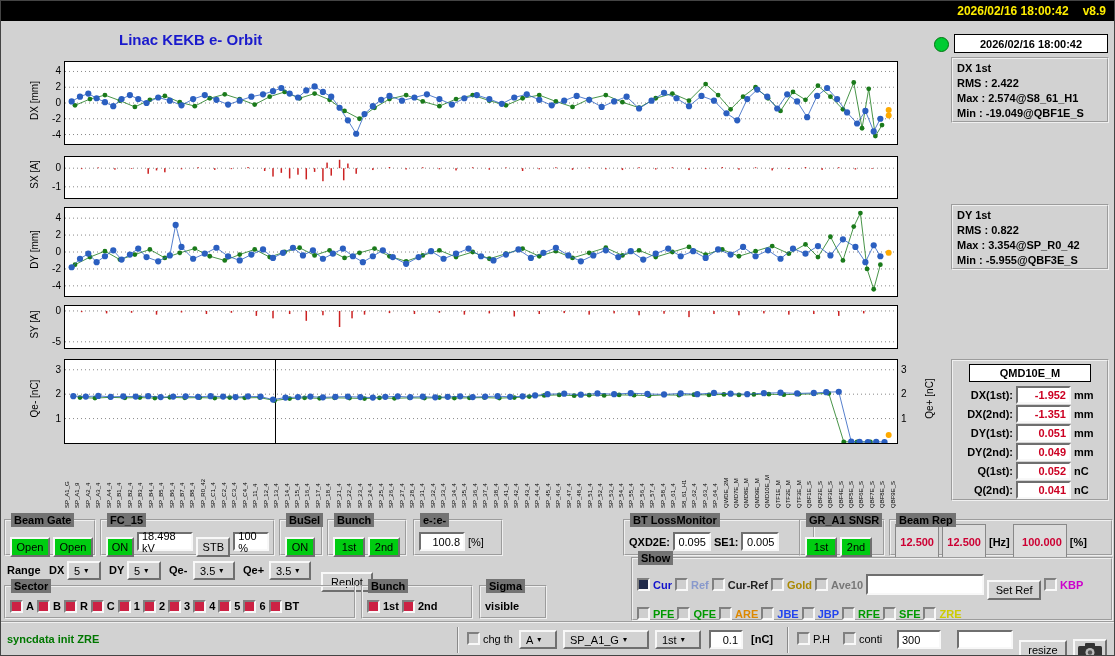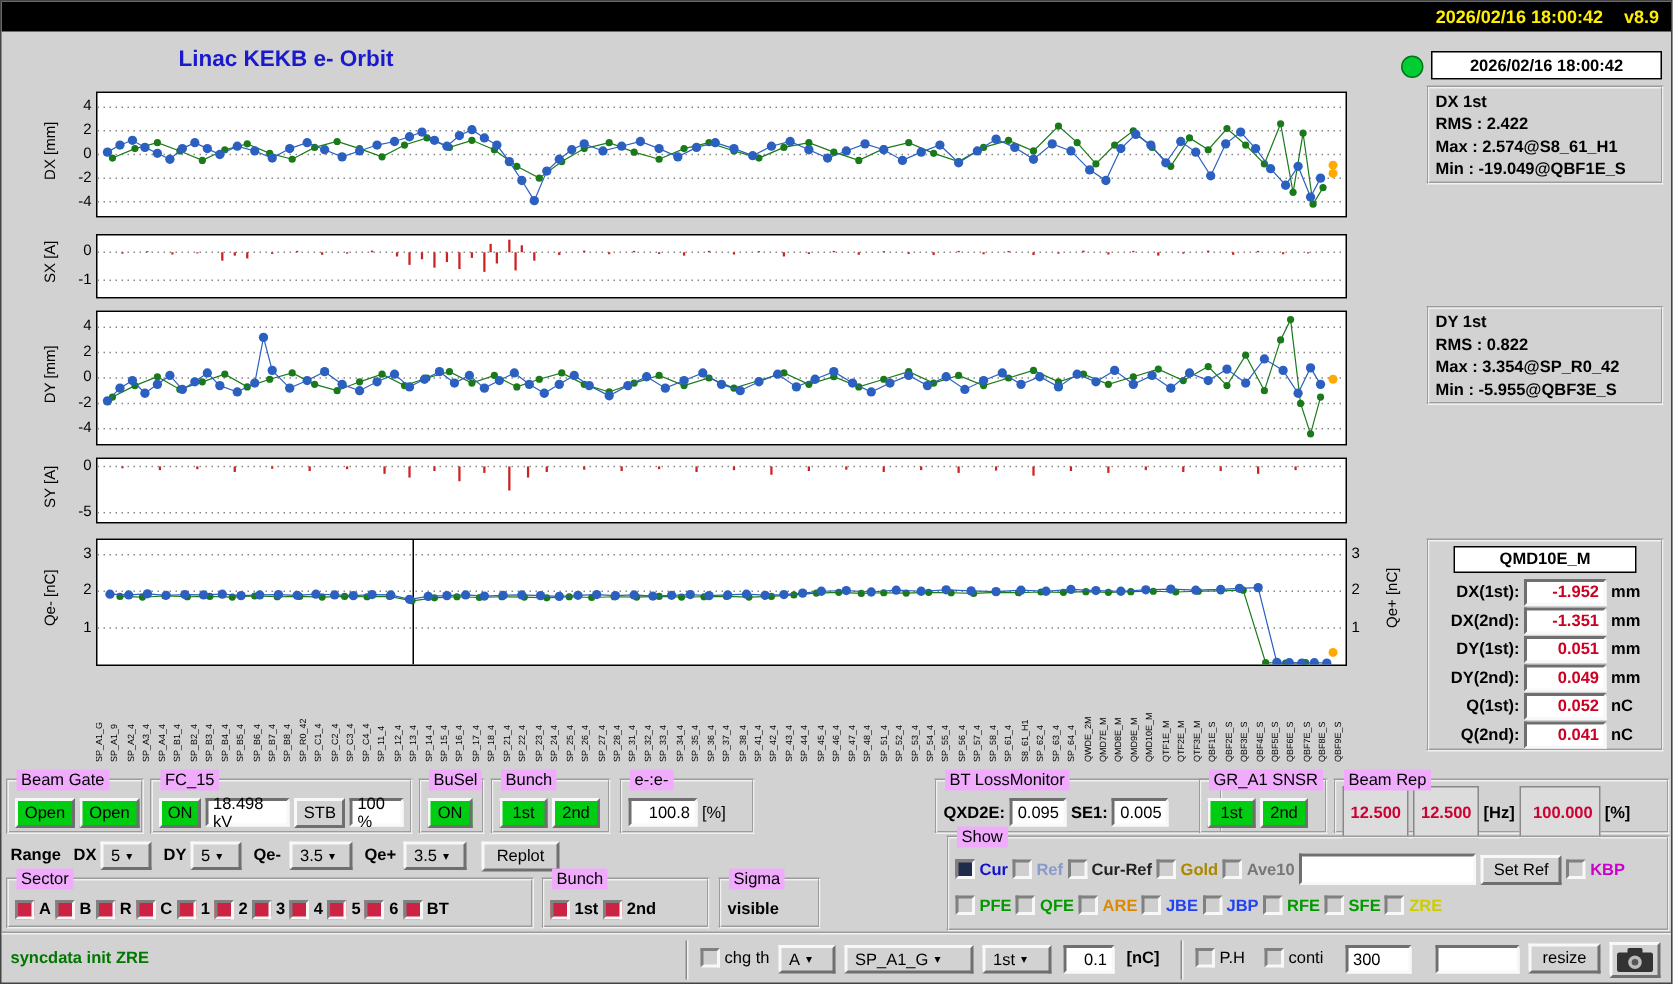--- a/index.html
+++ b/index.html
@@ -33,24 +33,24 @@
   .ylab{position:absolute;left:2px;width:62px;text-align:center;font-size:10px;transform:rotate(-90deg);}
   .ylab-r{position:absolute;left:898px;width:60px;text-align:center;font-size:10px;transform:rotate(-90deg);}
   .ytick{position:absolute;left:-26px;width:22px;text-align:right;font-size:10px;}
   .ytick-r{position:absolute;right:-24px;width:20px;text-align:left;font-size:10px;}
   .xticks{position:absolute;left:63px;top:447px;width:834px;height:60px;display:flex;justify-content:space-between;
           overflow:hidden;}
   .xticks span{writing-mode:vertical-rl;transform:rotate(180deg);font-size:6px;line-height:7px;white-space:nowrap;}
   
   .gbox{position:absolute;border:2px groove #f0f0f0;box-sizing:border-box;height:37px;
         display:flex;align-items:center;gap:3px;padding:8px 4px 0 4px;}
-  .gbox>.gl{position:absolute;top:-8px;left:5px;background:#f0abfc;padding:0 3px;font-weight:normal;line-height:14px;}
+  .gbox>.gl{position:absolute;top:-8px;left:5px;background:#737373;padding:0 3px;font-weight:bold;line-height:14px;}
   .gbox3{height:34px;}
   .btn{height:20px;padding:0 5px;display:inline-flex;align-items:center;justify-content:center;
-       border:2px solid;border-color:#f8f8f8 #6f6f6f #6f6f6f #f8f8f8;background:#d2d2d2;box-sizing:border-box;cursor:default;}
+       border:2px solid;border-color:#f8f8f8 #6f6f6f #6f6f6f #f8f8f8;background:#d2d2d2;box-sizing:border-box;cursor:default;margin-top:11px;}
   .btn.green{background:#00cc11;}
   .box{height:19px;padding:0 3px;display:inline-flex;align-items:center;border:2px solid;
        border-color:#6f6f6f #f8f8f8 #f8f8f8 #6f6f6f;background:#fff;box-sizing:border-box;}
   .gboxv{height:35px;padding:0 4px;display:inline-flex;align-items:center;border:1px solid #888;
          background:#dcdcdc;box-sizing:border-box;color:#cc0033;font-weight:bold;}
   .opt{height:19px;padding:0 3px 0 5px;display:inline-flex;align-items:center;gap:4px;
        border:2px solid;border-color:#f8f8f8 #6f6f6f #6f6f6f #f8f8f8;background:#d2d2d2;box-sizing:border-box;}
   .opt .ar{font-size:8px;line-height:8px;}
   .chk{width:9px;height:9px;border:2px solid;border-color:#808080 #f8f8f8 #f8f8f8 #808080;background:#cfcfcf;
        display:inline-block;box-sizing:content-box;}

